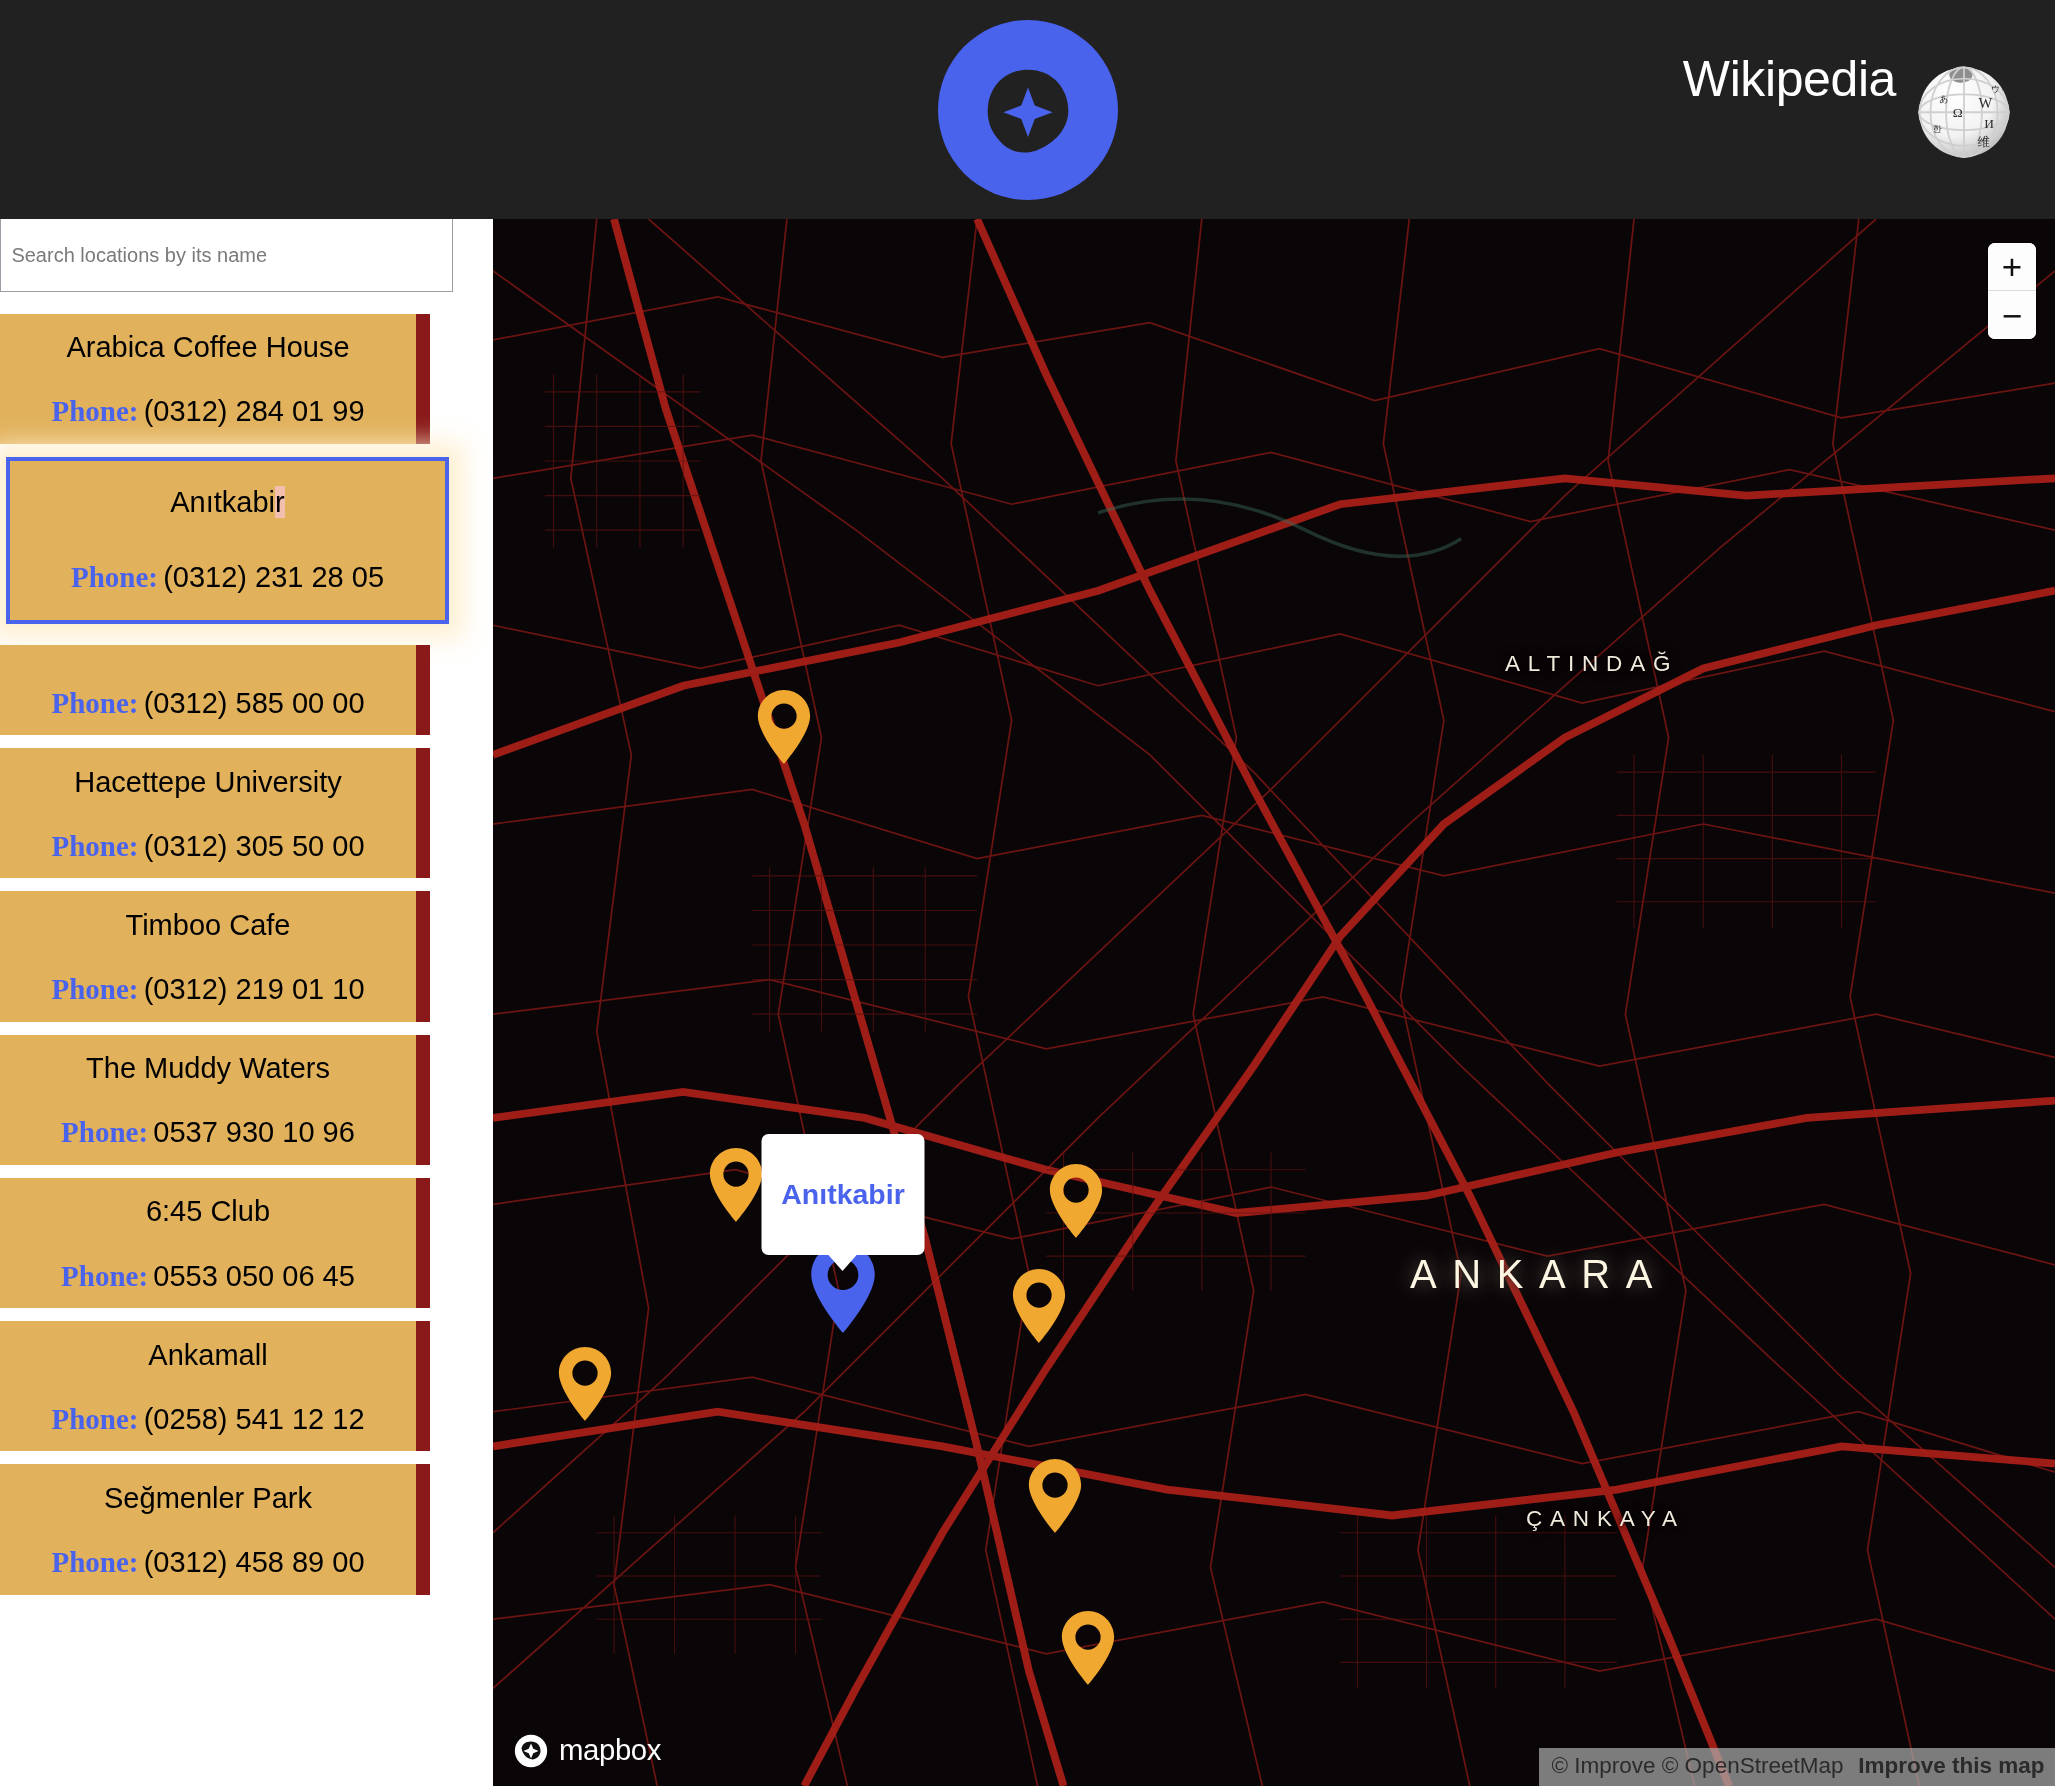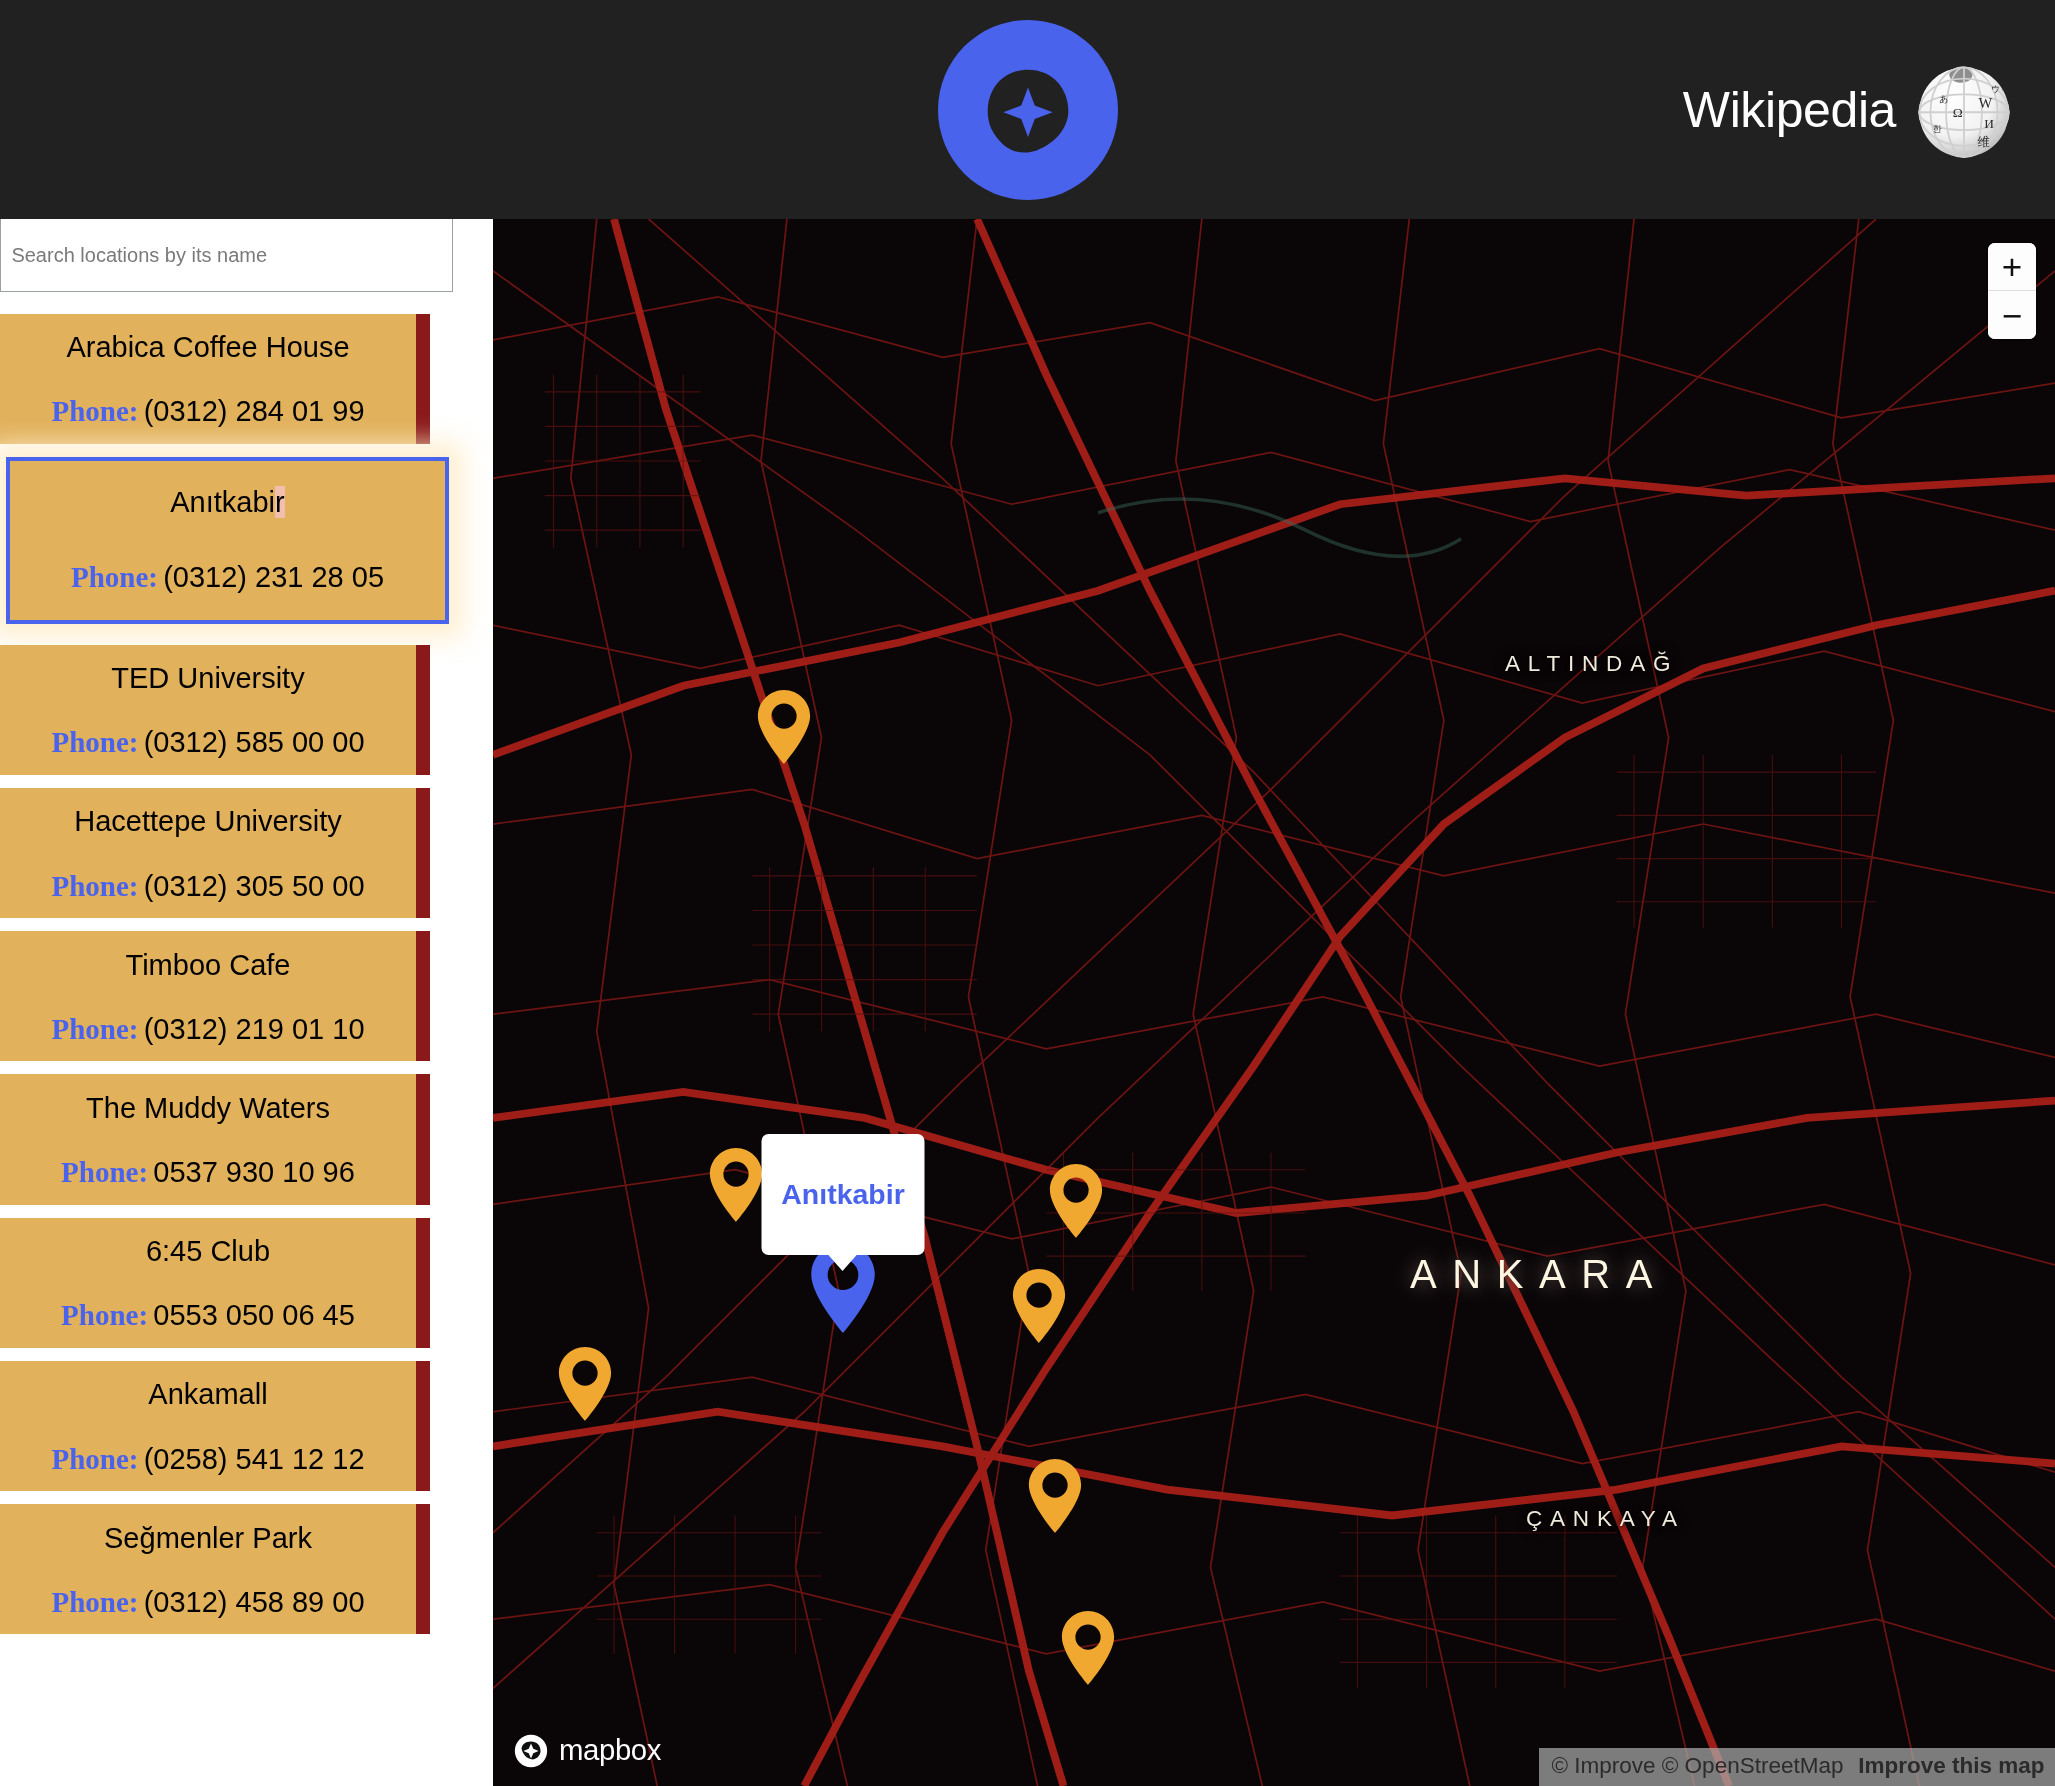--- a/index.html
+++ b/index.html
@@ -29,21 +29,21 @@
     position: relative;
   }
   .brand-logo svg { display:block; }
 
   .wiki-block {
     position: absolute;
     right: 35px;
     top: 50%;
     transform: translateY(-50%);
     display: flex;
-    align-items: center;
+    align-items: flex-start;
     gap: 12px;
   }
   .wiki-text {
     color: #ffffff;
     font-size: 50px;
     font-weight: 400;
     letter-spacing: -0.4px;
     line-height: 1;
   }
   .wiki-globe { width: 112px; height: 112px; display:block; }
@@ -286,21 +286,20 @@
       <div class="card-list">
           <div class="loc-card">
             <div class="loc-name">Arabica Coffee House</div>
             <div class="loc-phone"><span class="phone-label">Phone:</span><span>(0312) 284 01 99</span></div>
           </div>
           <div class="loc-card selected">
             <div class="loc-name">Anıtkabi<span class="highlight-char">r</span></div>
             <div class="loc-phone"><span class="phone-label">Phone:</span><span>(0312) 231 28 05</span></div>
           </div>
           <div class="loc-card">
-            <div class="loc-name">TED University</div>
             <div class="loc-phone"><span class="phone-label">Phone:</span><span>(0312) 585 00 00</span></div>
           </div>
           <div class="loc-card">
             <div class="loc-name">Hacettepe University</div>
             <div class="loc-phone"><span class="phone-label">Phone:</span><span>(0312) 305 50 00</span></div>
           </div>
           <div class="loc-card">
             <div class="loc-name">Timboo Cafe</div>
             <div class="loc-phone"><span class="phone-label">Phone:</span><span>(0312) 219 01 10</span></div>
           </div>

